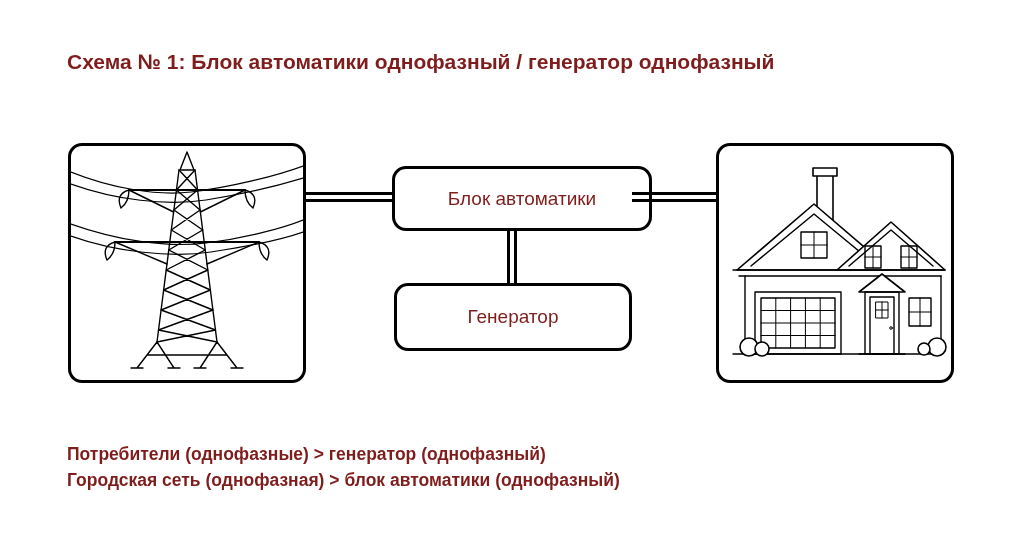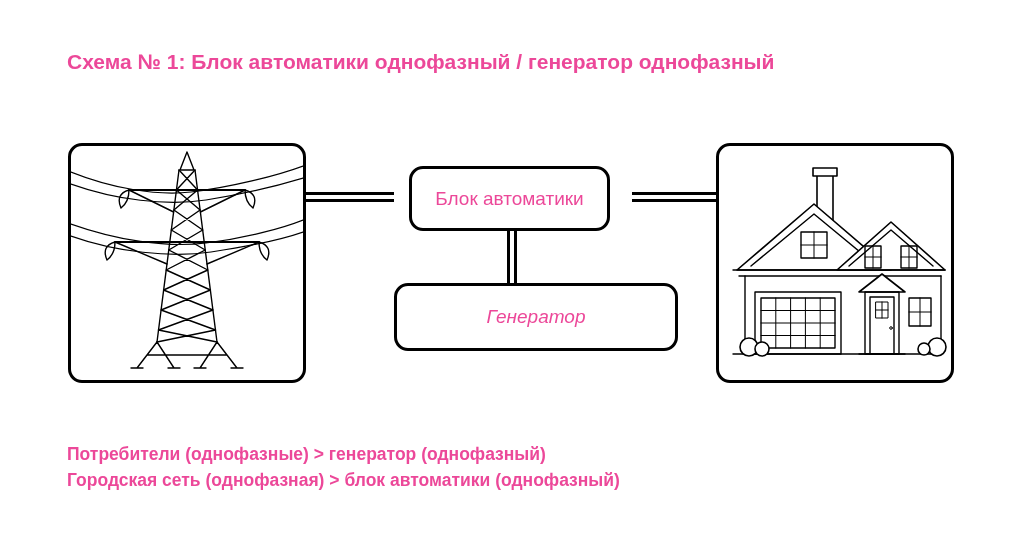--- a/index.html
+++ b/index.html
@@ -3,21 +3,21 @@
 <meta charset="utf-8">
 <style>
   * { box-sizing: border-box; }
   html, body { margin: 0; padding: 0; background: #ffffff; }
   .canvas {
     position: relative;
     width: 1024px;
     height: 537px;
     background: #ffffff;
     font-family: "Liberation Sans", sans-serif;
-    color: #ec4899;
+    color: #7f1d1d;
     overflow: hidden;
   }
   .title {
     position: absolute;
     left: 67px;
     top: 50px;
     margin: 0;
     font-size: 21px;
     font-weight: 700;
     white-space: nowrap;
@@ -32,22 +32,22 @@
   .left-box  { left: 68px;  top: 143px; width: 238px; height: 240px; }
   .right-box { left: 716px; top: 143px; width: 238px; height: 240px; }
   .icon-box svg { display: block; width: 100%; height: 100%; }
   .label-box {
     display: flex;
     align-items: center;
     justify-content: center;
     font-size: 19px;
     font-weight: 400;
   }
-  .automation-box { left: 409px; top: 166px; width: 201px; height: 65px; }
-  .generator-box  { left: 394px; top: 283px; width: 284px; height: 68px; font-style: italic; }
+  .automation-box { left: 392px; top: 166px; width: 260px; height: 65px; }
+  .generator-box  { left: 394px; top: 283px; width: 238px; height: 68px; }
   .h-connector {
     position: absolute;
     height: 10px;
     border-top: 3px solid #000000;
     border-bottom: 3px solid #000000;
   }
   .connector-left  { left: 306px; top: 192px; width: 88px; }
   .connector-right { left: 632px; top: 192px; width: 84px; }
   .v-connector {
     position: absolute;

